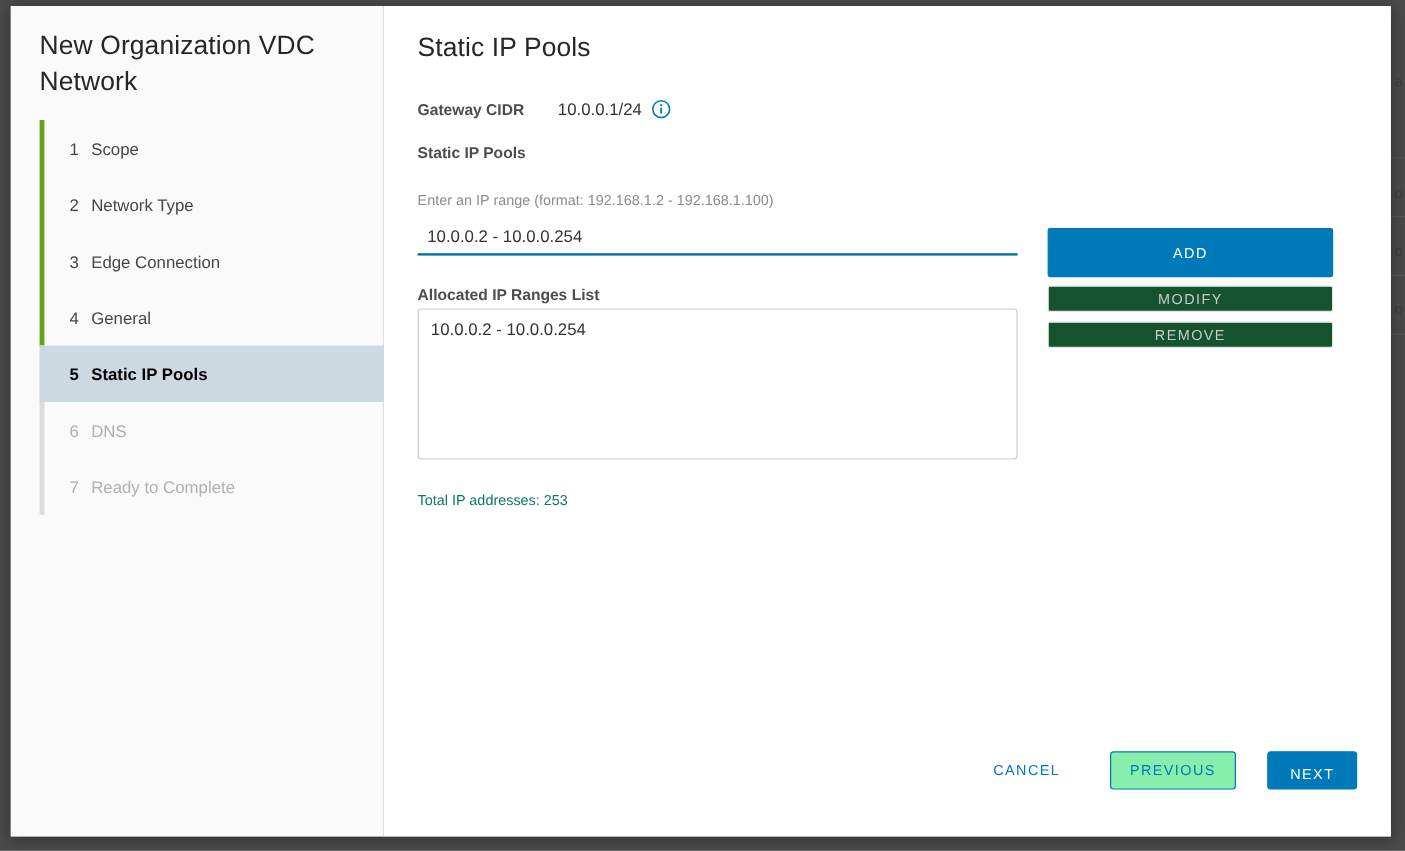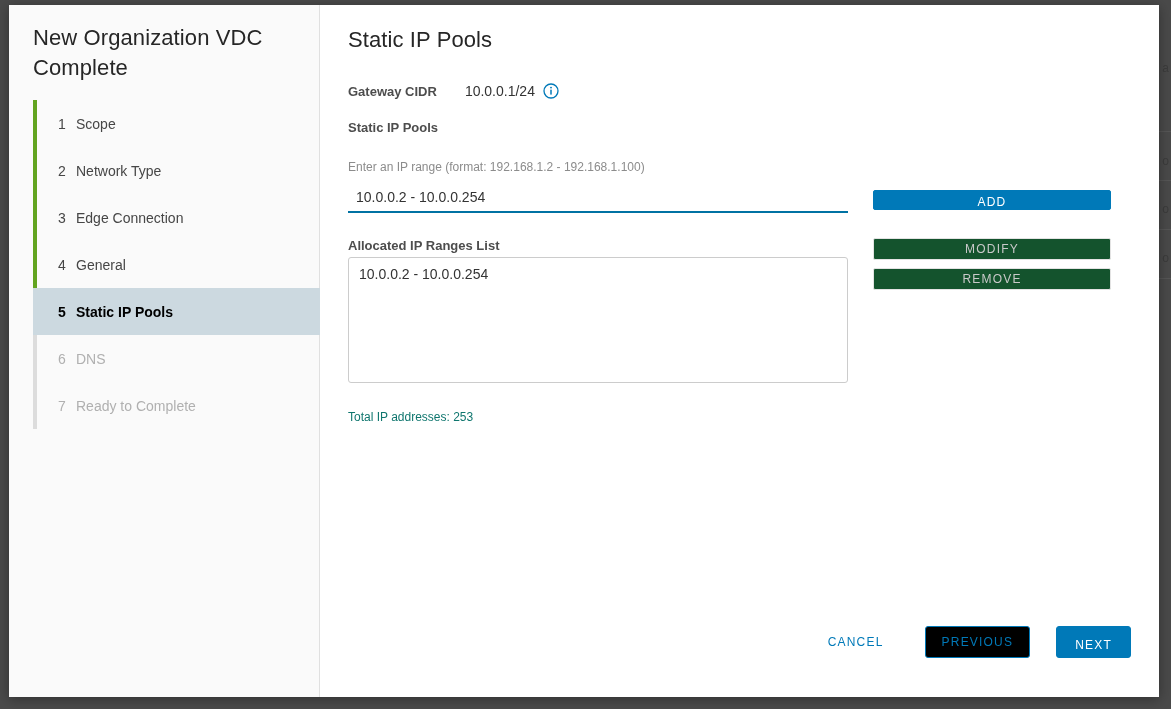--- a/index.html
+++ b/index.html
@@ -187,21 +187,21 @@
     color: #333333;
     padding: 0 0 3px 8px;
     outline: none;
   }
 
   #btn-add {
     position: absolute;
     left: 553px;
     top: 185px;
     width: 238px;
-    height: 20px;
+    height: 41px;
     background: #0079b8;
     color: #ffffff;
     border: 1px solid #0079b8;
     border-radius: 2px;
     font-size: 12px;
     letter-spacing: 1.2px;
     font-family: "Liberation Sans", sans-serif;
     cursor: pointer;
     text-align: center;
     line-height: 22px;
@@ -281,21 +281,21 @@
     color: #0079b8;
     font-size: 12px;
     letter-spacing: 1.2px;
     font-family: "Liberation Sans", sans-serif;
     padding: 0 14px;
     height: 32px;
     cursor: pointer;
     border-radius: 3px;
   }
   .btn-outline {
-    background: #000000;
+    background: #86efac;
     border: 1px solid #0079b8;
     color: #0079b8;
     font-size: 12px;
     letter-spacing: 1.2px;
     font-family: "Liberation Sans", sans-serif;
     padding: 0 16px;
     height: 32px;
     cursor: pointer;
     border-radius: 3px;
   }
@@ -322,21 +322,21 @@
   <div class="bg-row" style="top:278px"></div>
   <div class="bg-glyph" style="top:62px">a</div>
   <div class="bg-glyph" style="top:155px">o</div>
   <div class="bg-glyph" style="top:203px">o</div>
   <div class="bg-glyph" style="top:252px">o</div>
 </div>
 
 <div id="modal">
 
   <div id="sidebar">
-    <div id="wizard-title">New Organization VDC Complete</div>
+    <div id="wizard-title">New Organization VDC Network</div>
 
     <div id="steps">
       <div class="rail rail-done" style="top:0px;height:188px;"></div>
       <div class="rail rail-todo" style="top:188px;height:141px;"></div>
 
       <div class="step">
         <span class="num">1</span>
         <span class="lbl">Scope</span>
       </div>
       <div class="step">

